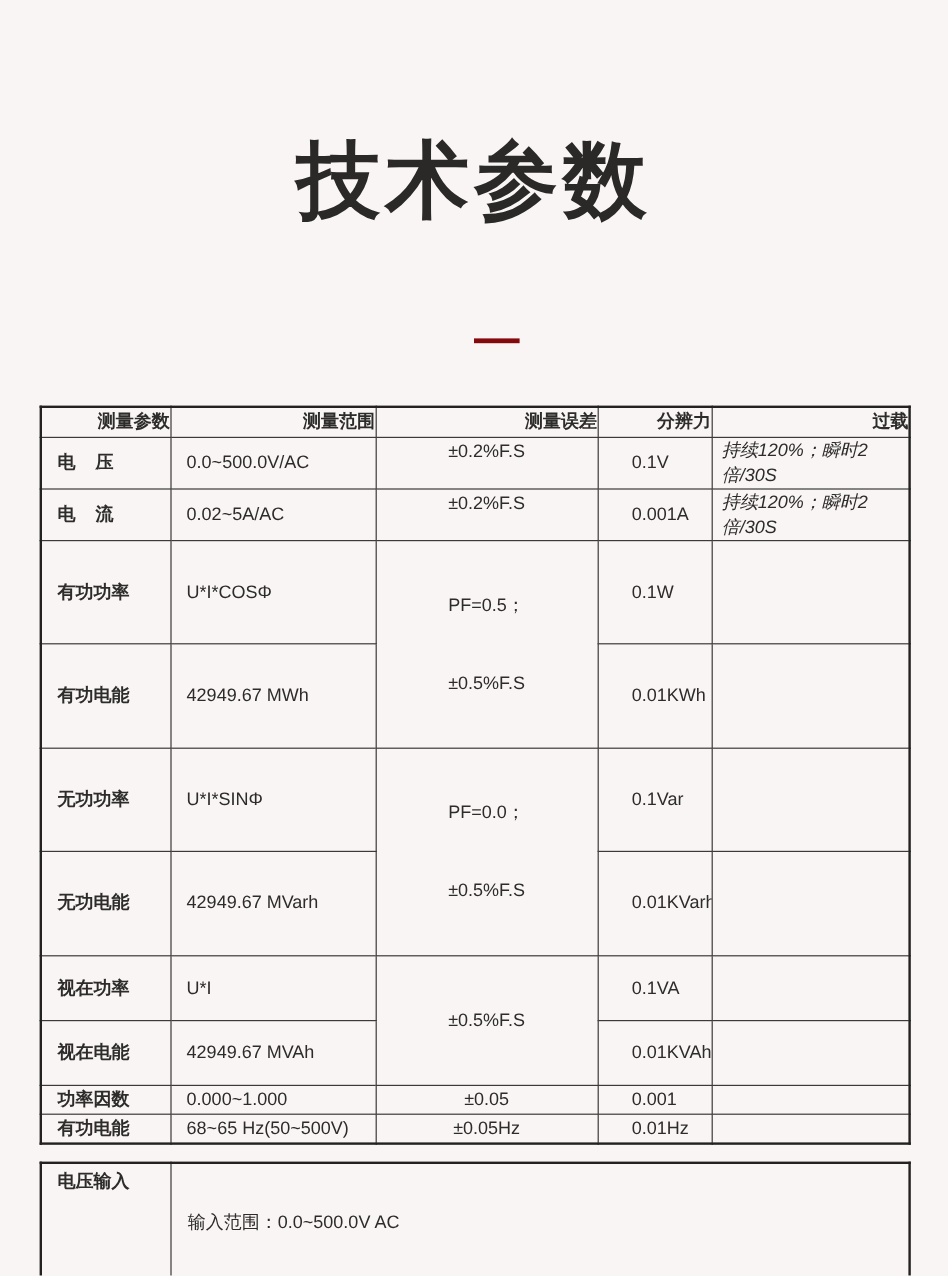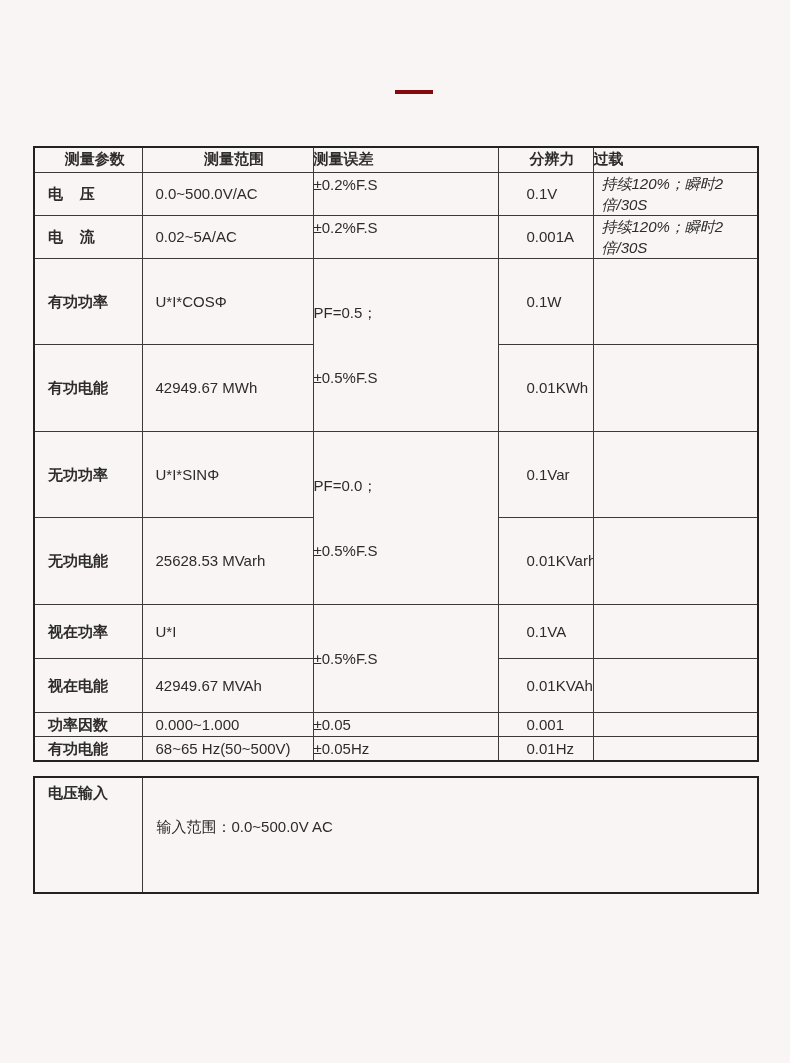--- a/index.html
+++ b/index.html
@@ -44,41 +44,42 @@
     white-space:pre-wrap;
     overflow:hidden;
     box-sizing:border-box;
   }
   .t1{margin-top:52px;border:2px solid #242221;}
   .t2{margin-top:14px;border:2px solid #242221;}
 
   
   .t1 tr{height:23px;}
   .t1 tr.hrow{height:25px;}
-  .t1 th{font-weight:bold;text-align:center;padding:0 0 0 13px;}
-  .t1 th.c-err,.t1 th.c-ovl{text-align:left;padding:0;}
+  .t1 th{font-weight:bold;text-align:right;padding:0 0 0 13px;}
+  .t1 th.c-err,.t1 th.c-ovl{text-align:right;padding:0;}
   .t1 td{padding:0 0 0 13px;line-height:21px;}
   .t1 td.c-err{text-align:center;padding:0;vertical-align:top;}
   .t1 td.c-res{padding-left:28px;}
   .t1 td.c-ovl{padding-left:8px;font-style:italic;}
   .t1 td.c-param{font-weight:bold;}
-  .errline{height:23px;line-height:23px;text-align:left;}
+  .errline{height:23px;line-height:23px;text-align:center;}
 
   
   .t2 td{vertical-align:top;}
   .t2 .lbl{font-weight:bold;padding:0 0 0 13px;}
   .t2 .val{padding:0 0 0 14px;}
   .r-input .lbl,.r-input .val div{line-height:27px;}
   .r-input .val,.r-input .lbl{padding-top:1px;padding-bottom:1px;}
 </style>
 </head>
 <body>
 
 <div class="page">
 
+  <h1 class="title">技术参数</h1>
   <div class="title-dash"></div>
 
   <table class="t1">
     <colgroup>
       <col style="width:108px">
         <col style="width:171px">
         <col style="width:185px">
         <col style="width:95px">
         <col style="width:165px">
     </colgroup>
@@ -125,21 +126,21 @@
       <td class="c-range">U*I*SINΦ</td>
       <td class="c-err" rowspan="2">
         <div class="errline">PF=0.0；</div>
         <div class="errline">±0.5%F.S</div>
       </td>
       <td class="c-res">0.1Var</td>
       <td class="c-ovl"></td>
     </tr>
     <tr>
       <td class="c-param">无功电能</td>
-      <td class="c-range">25628.53 MVarh</td>
+      <td class="c-range">42949.67 MVarh</td>
       <td class="c-res">0.01KVarh</td>
       <td class="c-ovl"></td>
     </tr>
     <tr>
       <td class="c-param">视在功率</td>
       <td class="c-range">U*I</td>
       <td class="c-err" rowspan="2">
         <div class="errline">±0.5%F.S</div>
       </td>
       <td class="c-res">0.1VA</td>

